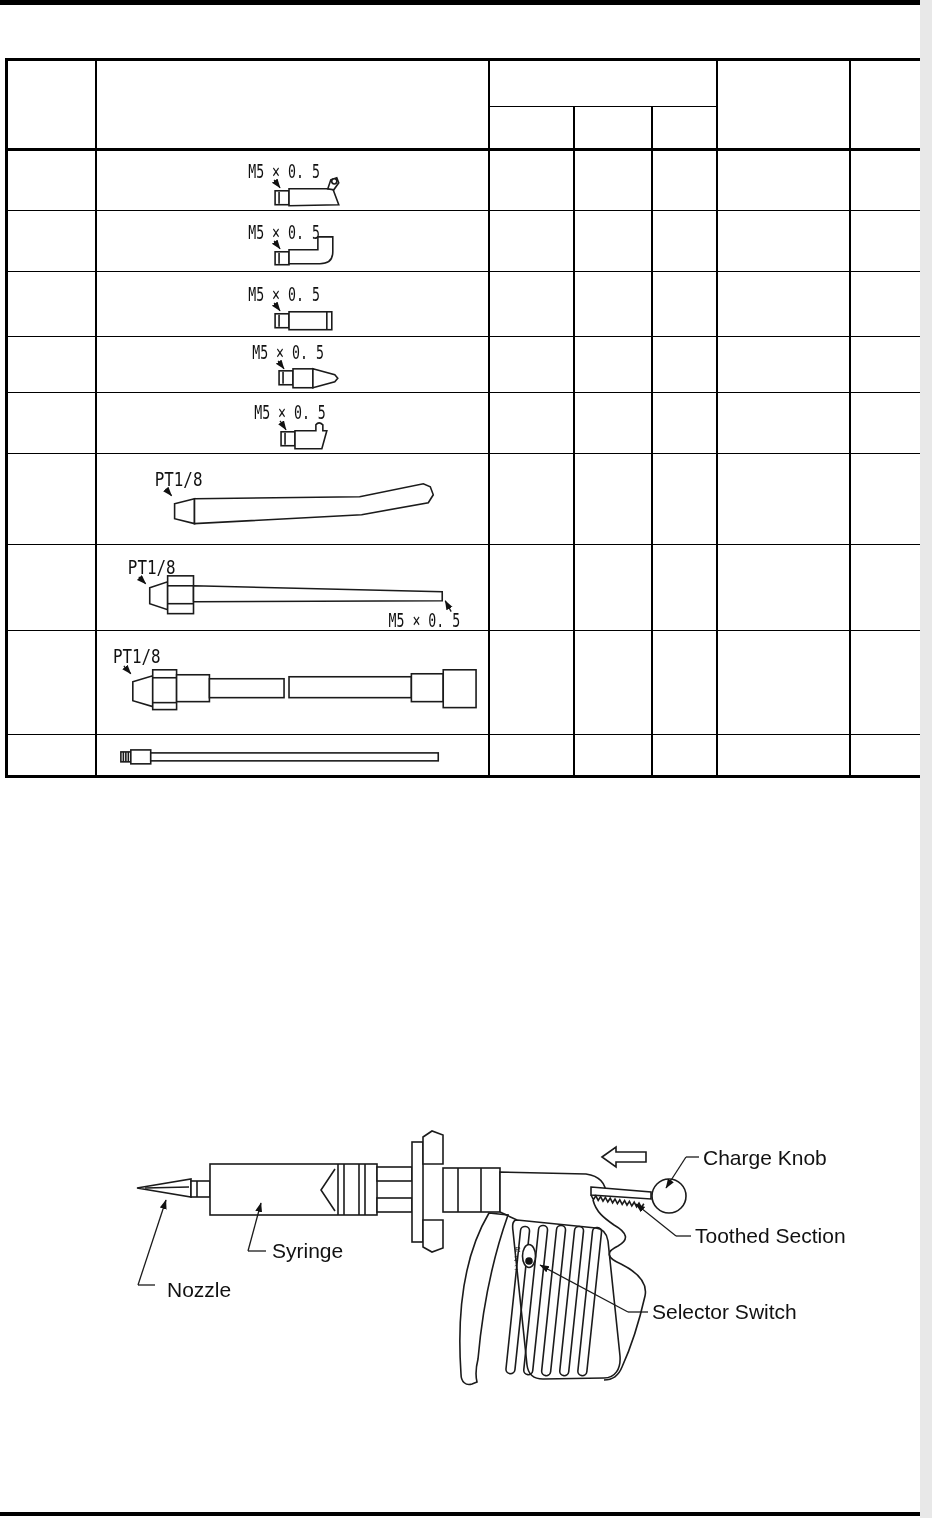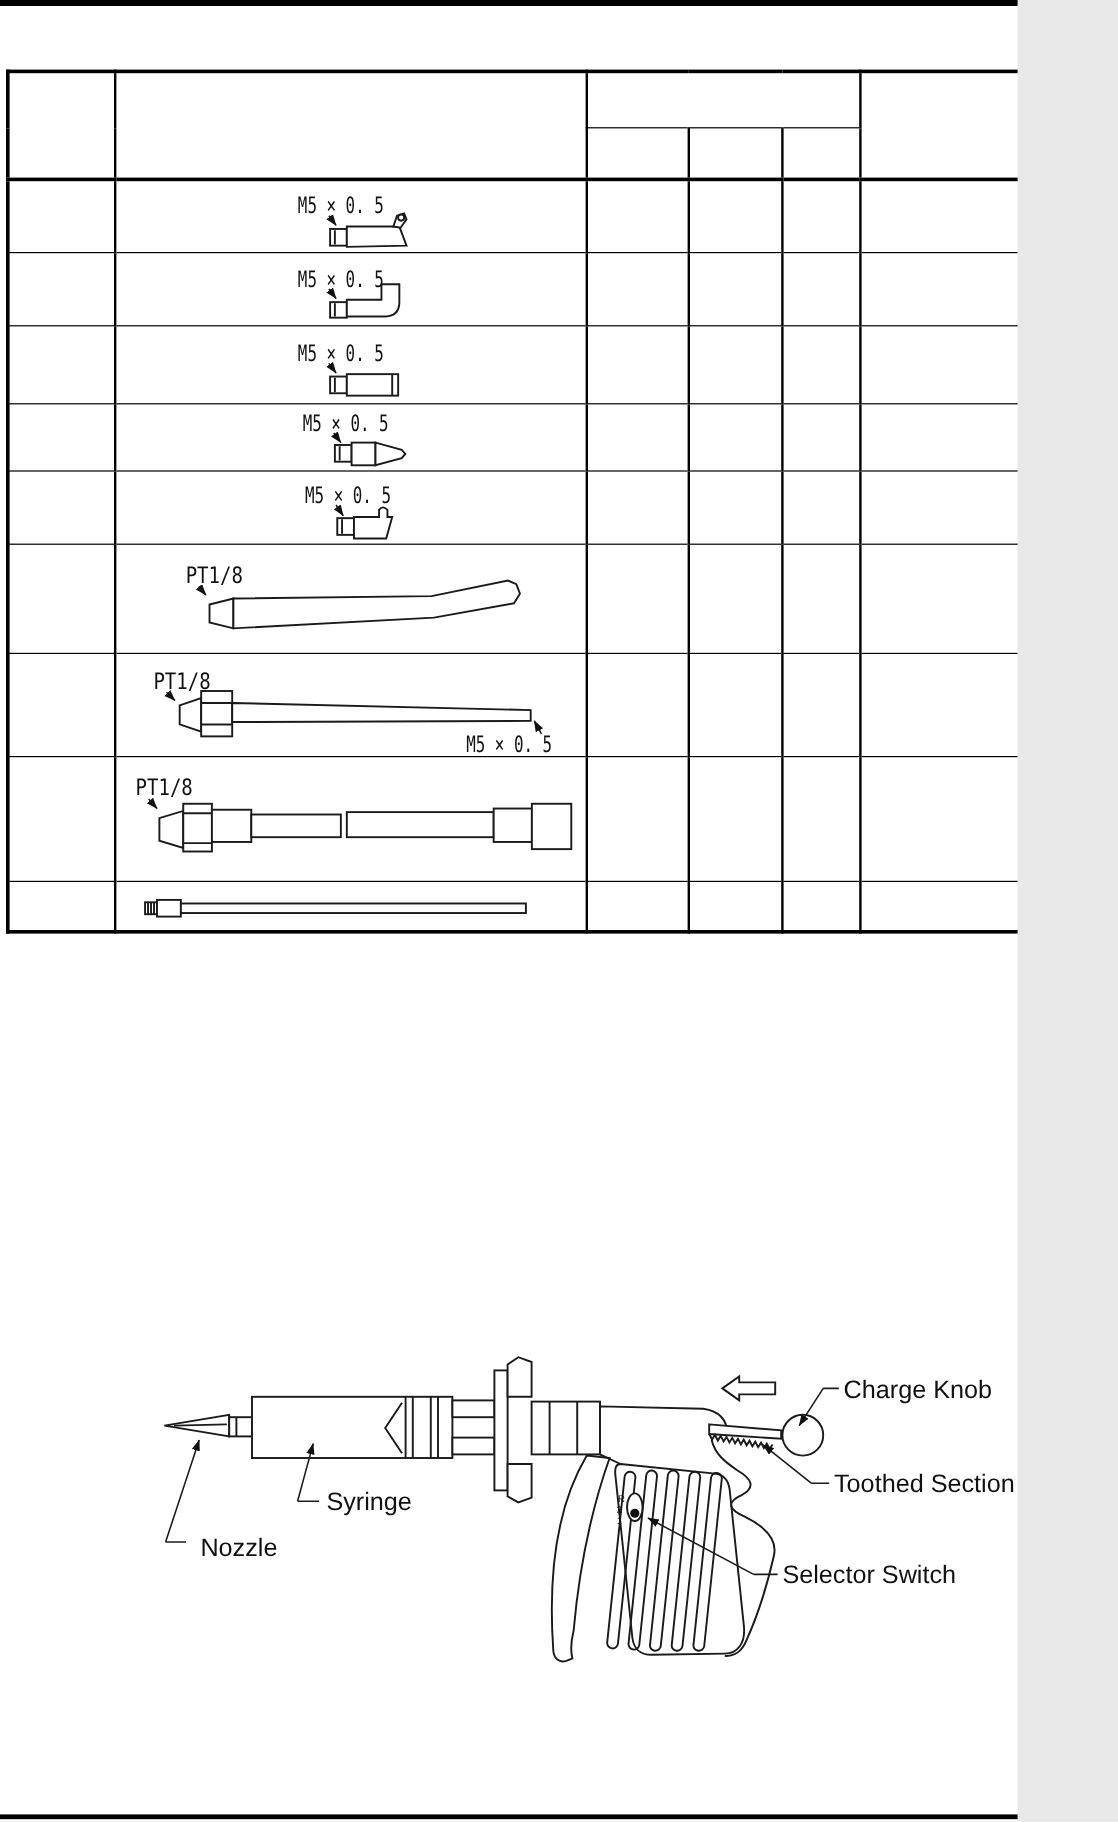--- a/index.html
+++ b/index.html
@@ -1,16 +1,16 @@
 <!DOCTYPE html>
 <html><head>
 <meta charset="utf-8">
 <style>
   html,body{margin:0;padding:0;background:#e8e8e8;}
-  .page{position:relative;width:848px;height:1518px;background:#ffffff;overflow:hidden;
+  .page{position:relative;width:920px;height:1518px;background:#ffffff;overflow:hidden;
         font-family:"Liberation Sans",sans-serif;color:#111;}
   .rule-top{position:absolute;left:0;top:0;width:932px;height:5px;background:#000;}
   .rule-bottom{position:absolute;left:0;top:1512px;width:932px;height:4px;background:#000;}
 
   table.parts{position:absolute;left:5px;top:58px;width:923px;border-collapse:collapse;
               table-layout:fixed;border:3px solid #000;}
   table.parts td{border:1px solid #000;border-left-width:2px;border-right-width:2px;padding:0;}
   table.parts td.hb{border-bottom-width:3px;}
   table.parts td.grp{border-bottom-width:1px;}
   td.draw{position:relative;}

